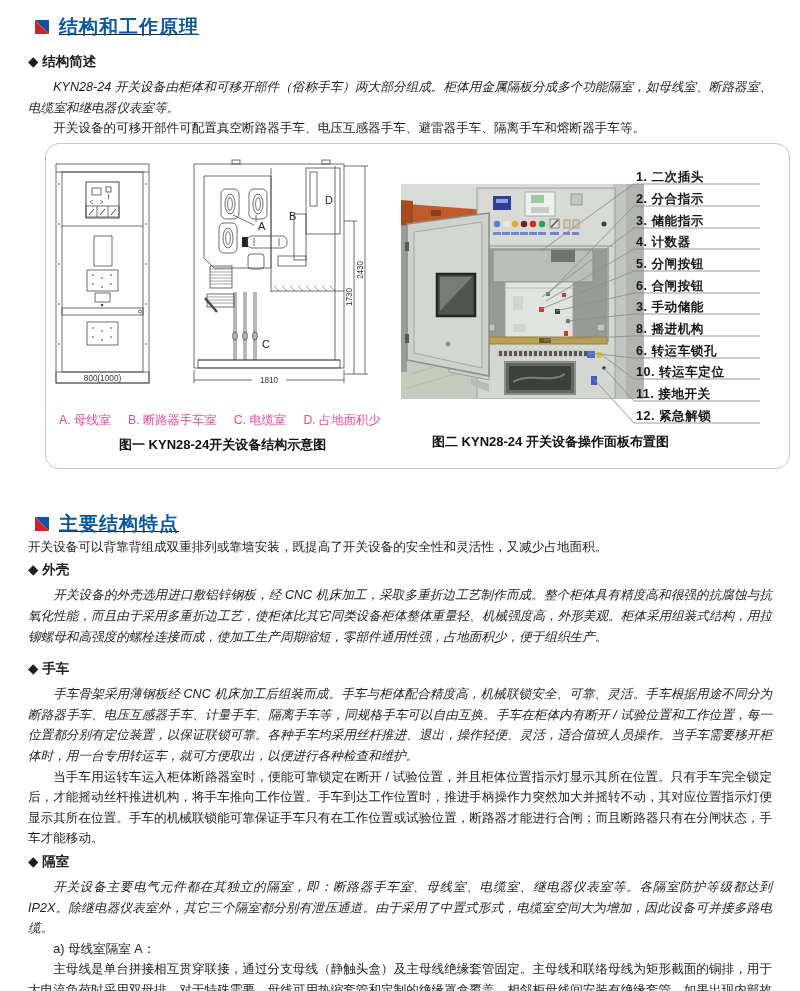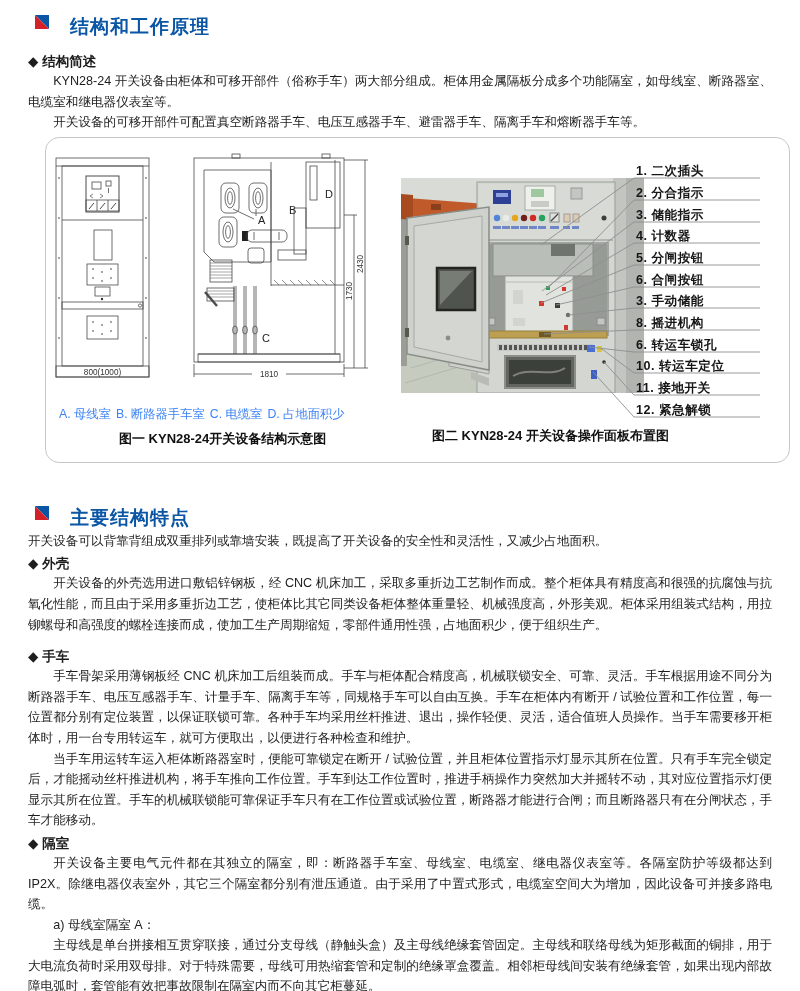--- a/index.html
+++ b/index.html
@@ -1,28 +1,28 @@
 <!DOCTYPE html>
 <html><head>
 <meta charset="utf-8">
 <style>
   html,body{margin:0;padding:0;background:#ffffff;}
   body{width:800px;font-family:"Liberation Sans","DejaVu Sans",sans-serif;color:#1d1d1d;}
   .page{position:relative;width:800px;height:991px;overflow:hidden;background:#fff;}
-  .sec-head{display:flex;gap:20px;margin:14px 0 0 34px;}
+  .sec-head{display:flex;align-items:center;gap:9px;margin:14px 0 0 34px;text-decoration:underline;}
   .sec-head .title{color:#0a56a5;font-size:19px;font-weight:bold;letter-spacing:1px;}
   .head-icon{width:16px;height:16px;flex:0 0 auto;}
   .sub-head{font-weight:bold;font-size:13.5px;margin:13px 28px 0;}
   p.body{font-size:12.6px;line-height:20.6px;text-align:justify;margin:0 28px;text-indent:2em;}
   p.body.noindent{text-indent:0;}
-  p.body.mt{margin-top:0;}
+  p.body.mt{margin-top:6px;font-style:italic;}
   .figure-box{position:relative;margin:4px 0 0 45px;width:745px;height:326px;
     border:1.5px solid #c7c7c7;border-radius:14px;background:#fff;box-sizing:border-box;}
   .fig-svg{position:absolute;}
-  .legend-row{position:absolute;left:13px;top:268px;display:flex;gap:5px;font-size:12.3px;color:#3b82f6;}
+  .legend-row{position:absolute;left:13px;top:268px;display:flex;gap:17px;font-size:12.3px;color:#ec4899;}
   .fig-caption{position:absolute;font-size:13px;font-weight:bold;color:#111;margin-left:24px;}
   .caption1{left:49px;top:292px;}
   .caption2{left:362px;top:289px;}
   .callout{position:absolute;left:590px;width:130px;font-size:12.6px;font-weight:600;color:#161616;
     letter-spacing:.5px;white-space:nowrap;}
   .leader-overlay{position:absolute;left:0;top:0;pointer-events:none;}
   .sect2{margin-top:42px;}
   .intro{margin-top:12px;}
 </style>
 </head>

